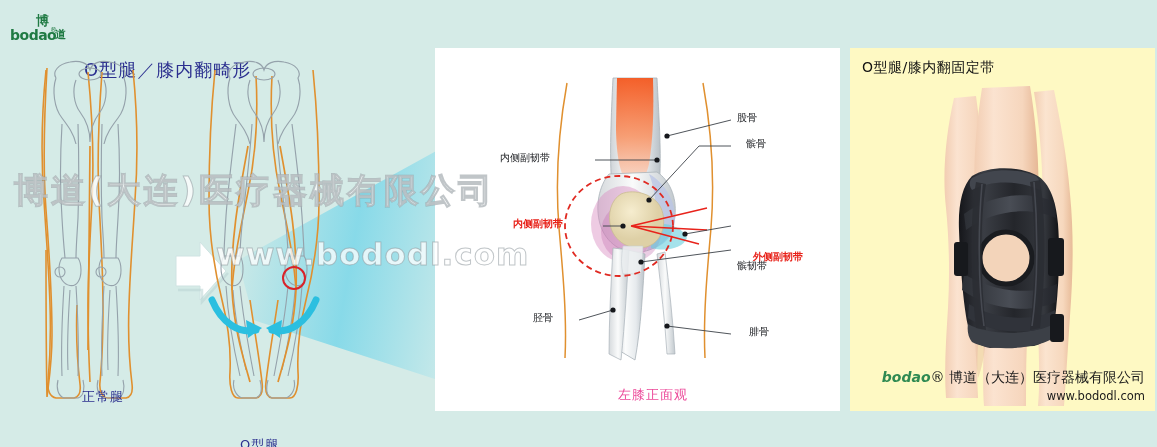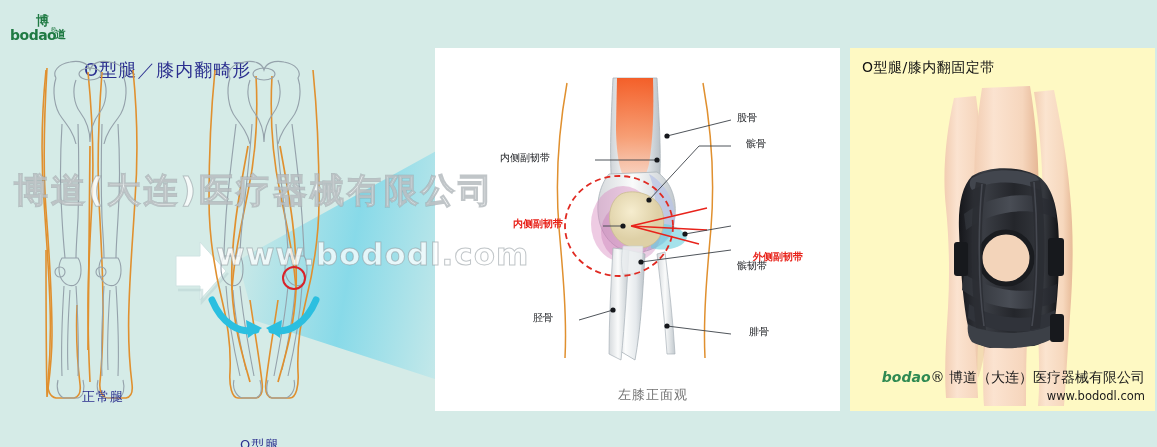--- a/index.html
+++ b/index.html
@@ -33,21 +33,21 @@
         clip-path:polygon(0% 48%,100% 0%,100% 100%,8% 74%);}
   .leg-caption{position:absolute;font-size:13px;color:#2b2f8f;letter-spacing:1px;}
 
   
   .mid-panel{
     position:absolute;left:435px;top:48px;width:405px;height:363px;
     background:#ffffff;
   }
   .mid-caption{
     position:absolute;left:0;right:0;bottom:7px;text-align:center;
-    font-size:13px;color:#737373;letter-spacing:1px;padding-left:31px;
+    font-size:13px;color:#ec4899;letter-spacing:1px;padding-left:31px;
   }
   .anno{position:absolute;font-size:10px;color:#16181c;white-space:nowrap;}
   .anno.red{color:#e8231b;font-weight:bold;padding-left:16px;}
 
   
   .right-panel{
     position:absolute;left:850px;top:48px;width:305px;height:363px;
     background:#fef9c3;
   }
   .prod-title{

